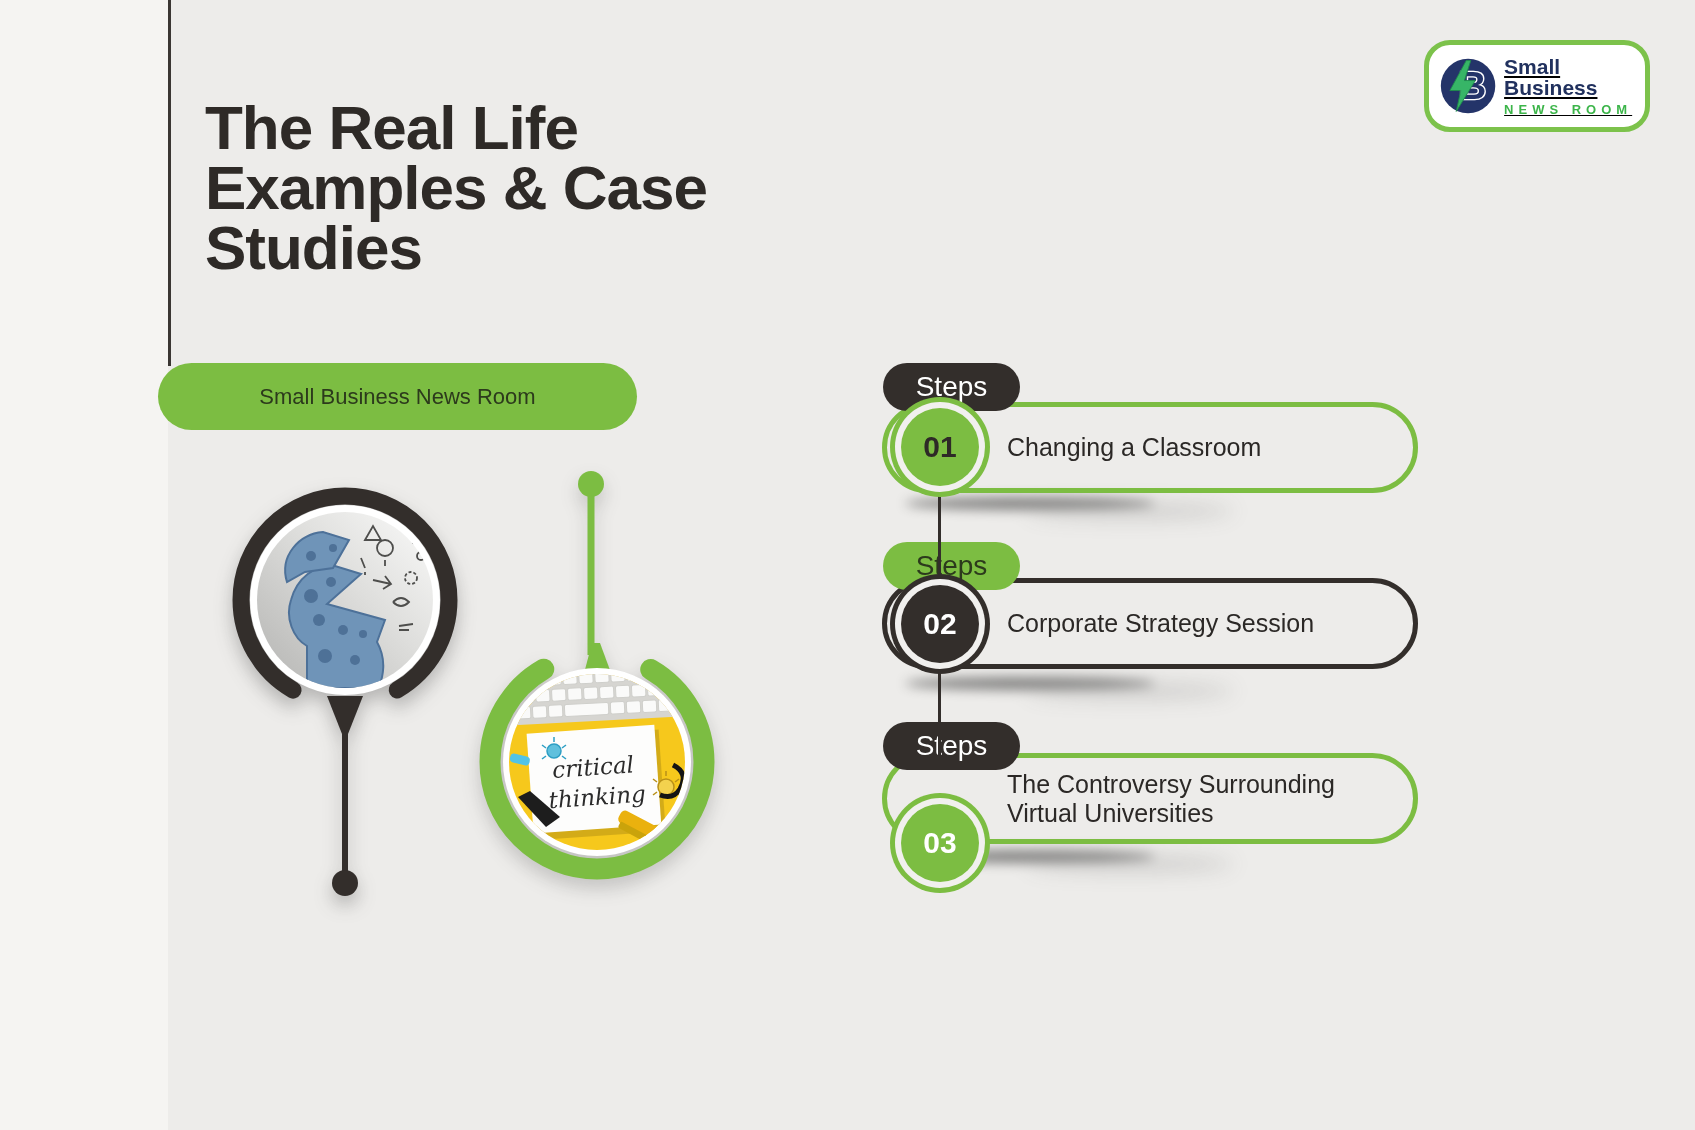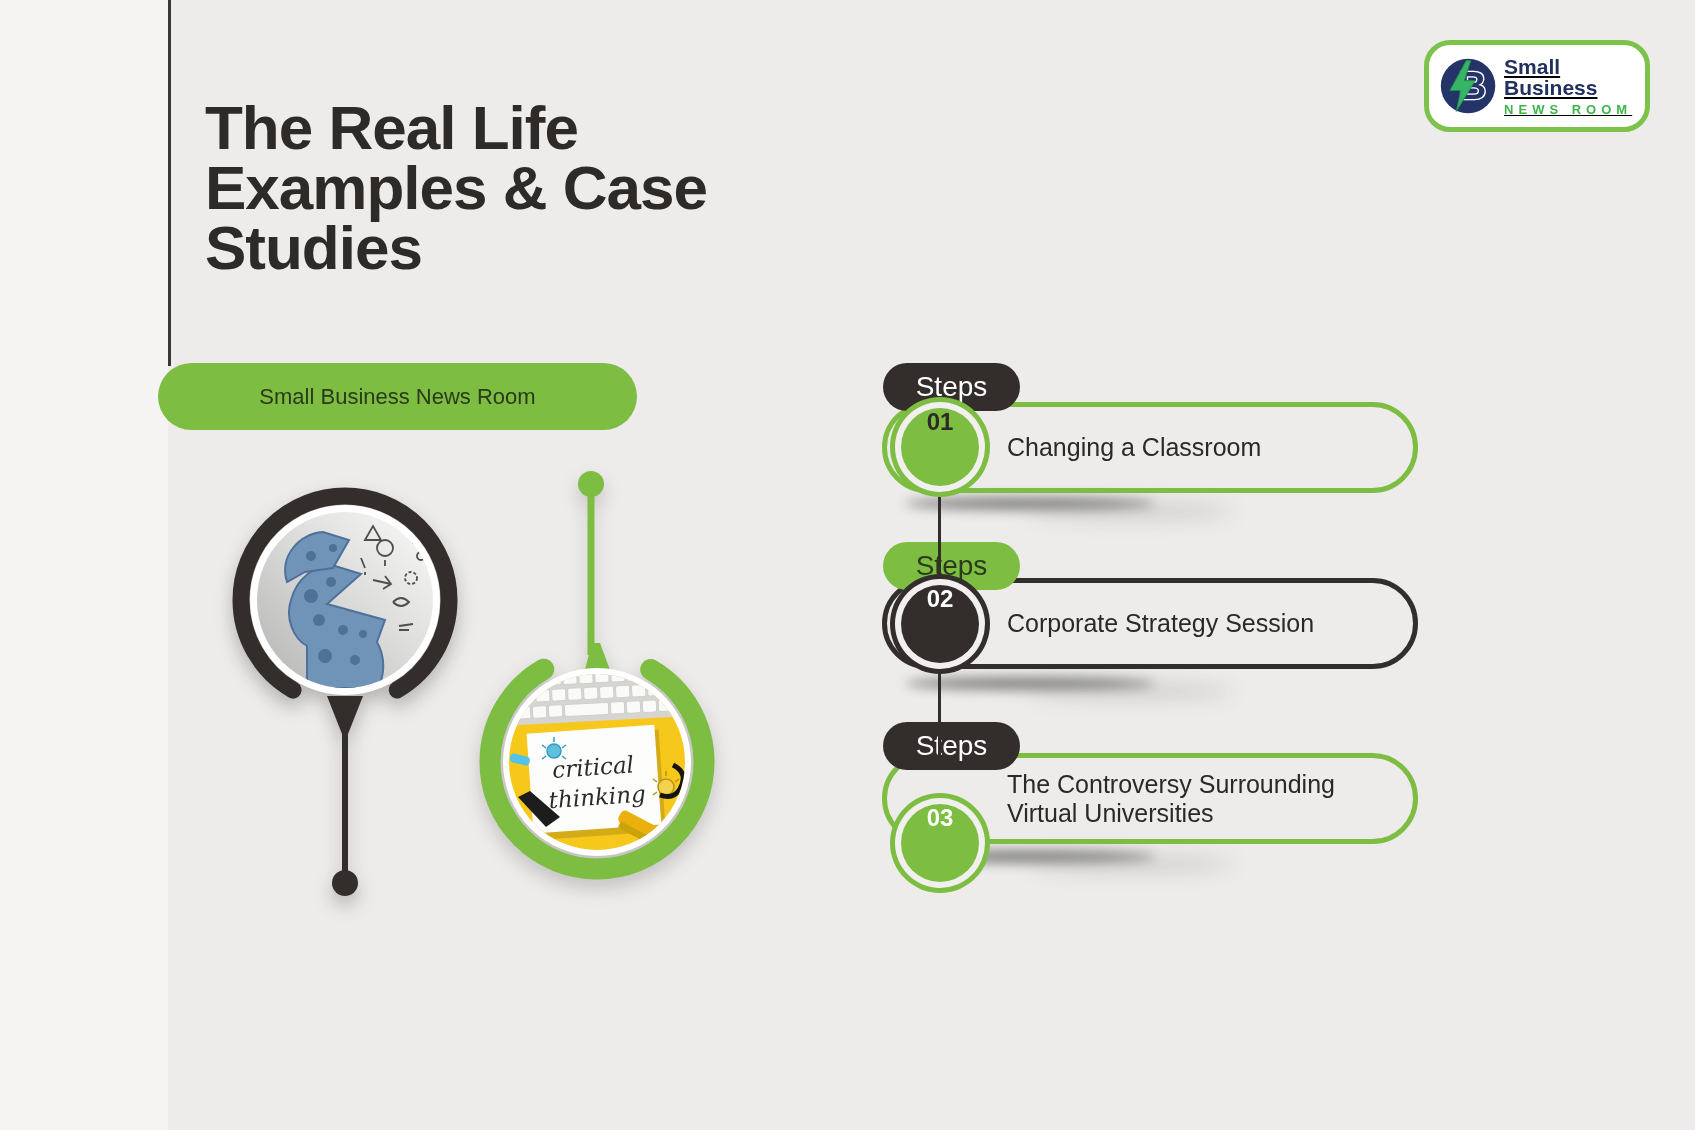--- a/index.html
+++ b/index.html
@@ -52,22 +52,22 @@
 
   .capsule{
     position:absolute;left:882px;width:536px;height:91px;border-radius:46px;
     box-sizing:border-box;border:5px solid;z-index:2;background:transparent;
   }
   .capsule.green{border-color:#7cbd42;}
   .capsule.dark{border-color:#332e2b;}
 
   .num-circle{
     position:absolute;left:901px;width:78px;height:78px;border-radius:50%;
-    display:flex;justify-content:center;
-    font-size:24px;font-weight:bold;z-index:5;
+    display:flex;align-items:center;justify-content:center;
+    font-size:30px;font-weight:bold;z-index:5;
   }
   .num-circle.green{background:#7cbd42;box-shadow:0 0 0 6px #f1f0ee,0 0 0 11px #7cbd42;}
   .num-circle.dark{background:#332e2b;box-shadow:0 0 0 6px #f1f0ee,0 0 0 11px #332e2b;color:#fff;}
   .num-circle.text-dark{color:#2e2a27;}
   .num-circle.text-white{color:#ffffff;}
 
   .step-title{
     position:absolute;left:1007px;width:400px;height:91px;
     display:flex;align-items:center;
     font-size:25px;font-weight:normal;color:#2b2826;line-height:1.15;z-index:4;

